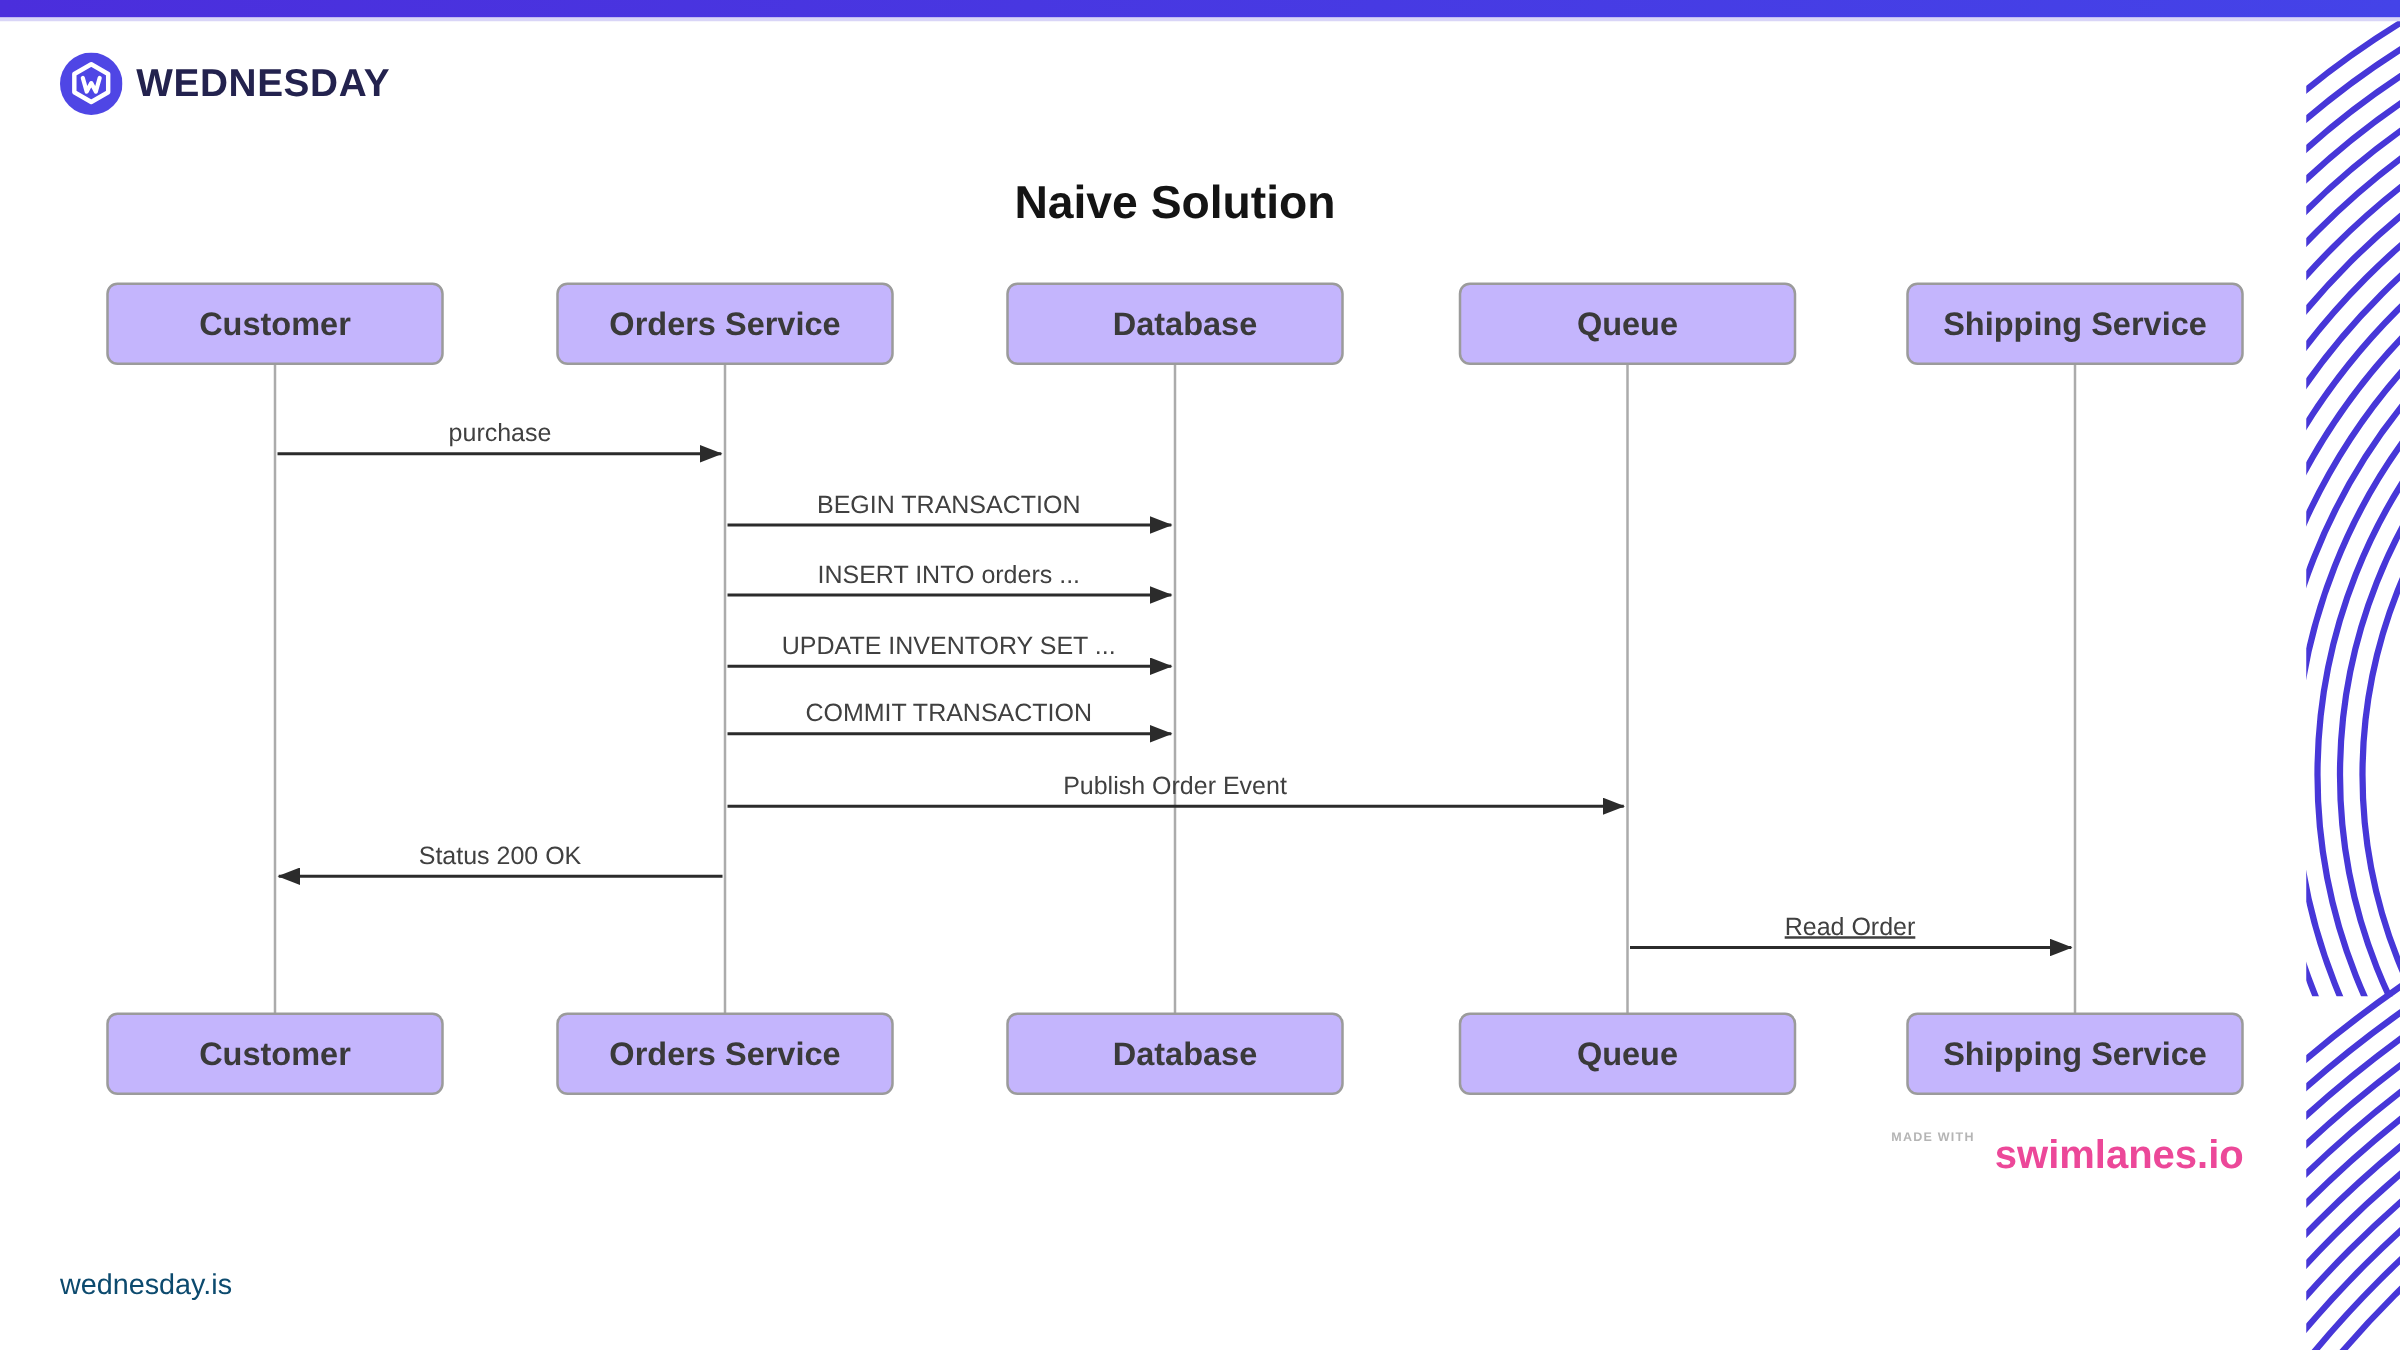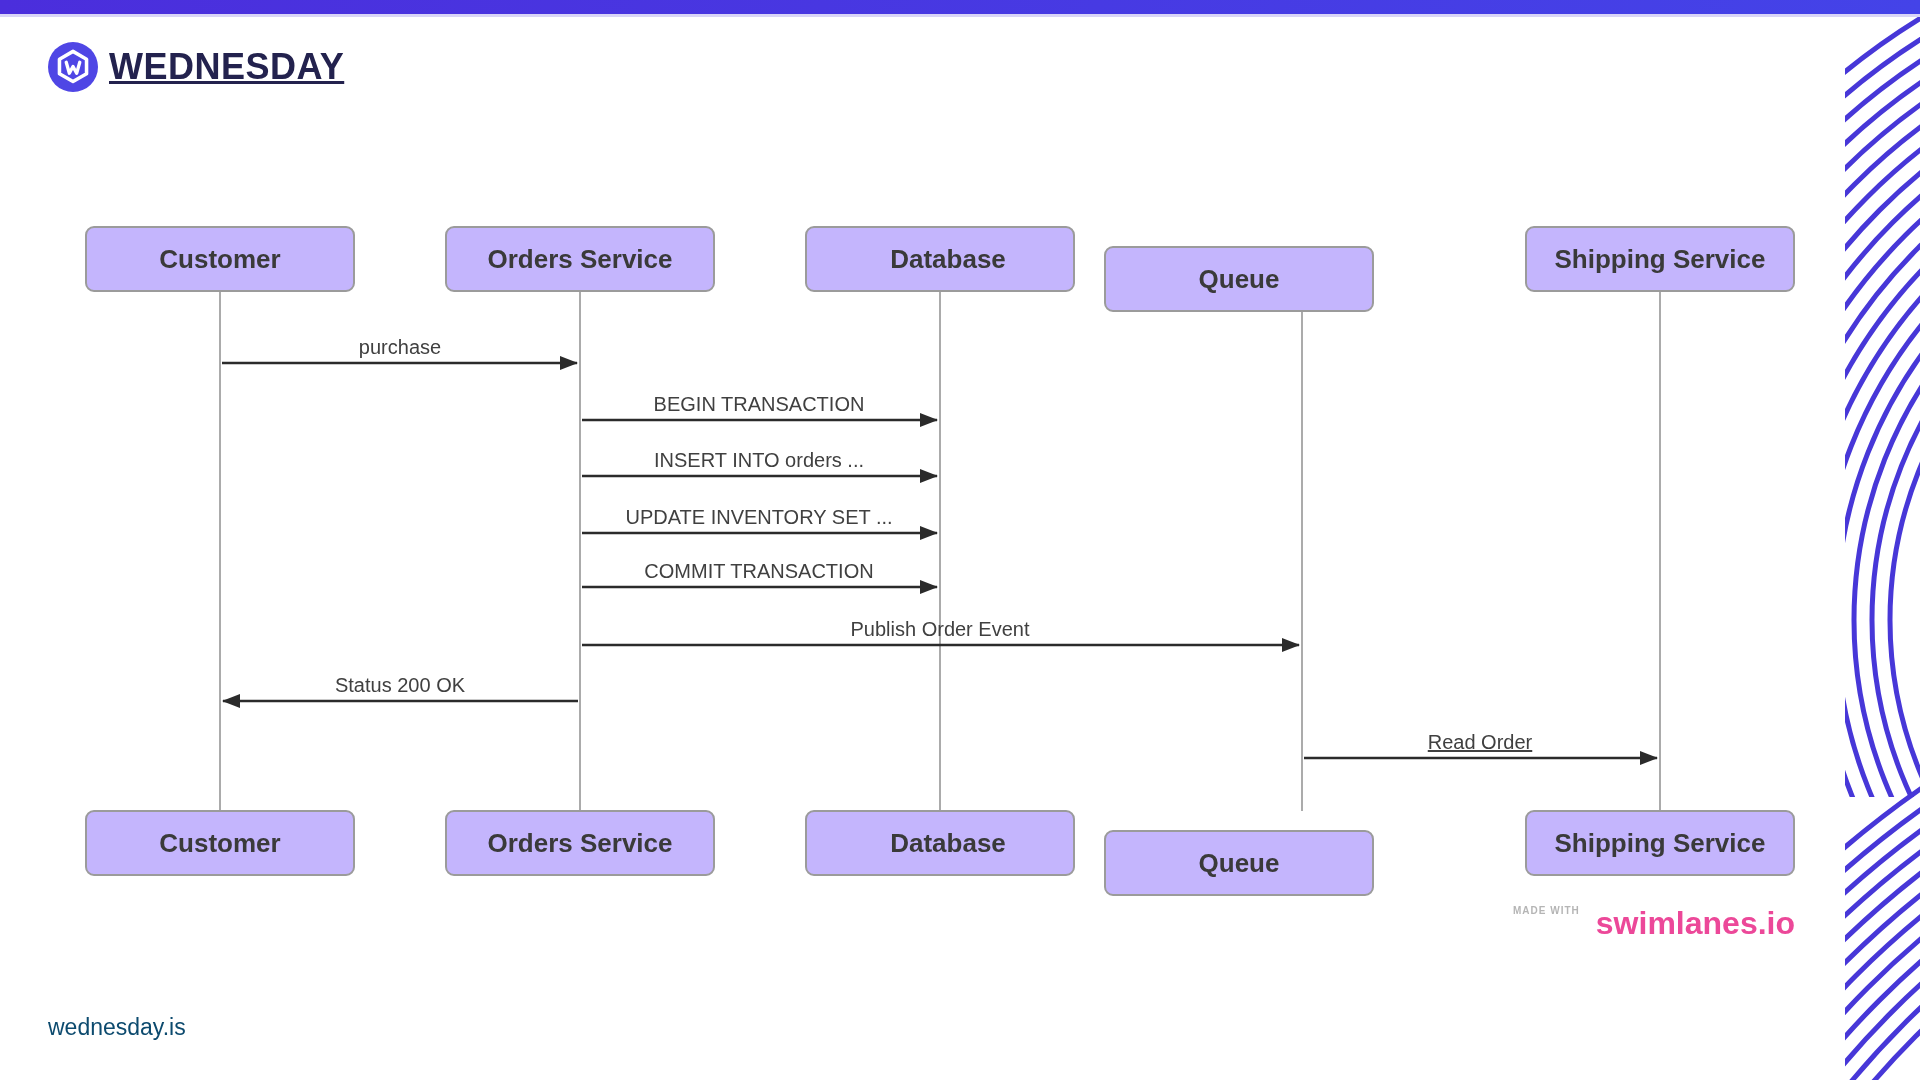--- a/index.html
+++ b/index.html
@@ -13,41 +13,41 @@
   .topbar{
     left:0;top:0;width:1920px;height:17px;
     background:linear-gradient(90deg,#4b2edc,#4443e8);
     border-bottom:3px solid #d9d5f7;
     box-sizing:border-box;
   }
 
   
   .logo{left:48px;top:42px;display:flex;align-items:center;gap:11px;}
   .logo-text{
-    font-size:36px;font-weight:800;color:#23224e;letter-spacing:.5px;text-decoration:underline;
+    font-size:31px;font-weight:800;color:#23224e;letter-spacing:.5px;
   }
 
   
   .title{
     left:0;top:141px;width:1880px;text-align:center;
     font-size:37px;font-weight:700;color:#141414;
   }
 
   
   .actor-box{
     width:270px;height:66px;background:#c4b5fd;
     border:2px solid #9b9b9b;border-radius:9px;
     display:flex;align-items:center;justify-content:center;
     font-size:26px;font-weight:700;color:#3a3a3a;
     box-sizing:border-box;z-index:2;
   }
   .row-top{top:226px;}
   .row-bottom{top:810px;}
   .col-0{left:85px;}  .col-1{left:445px;} .col-2{left:805px;padding-left:16px;}
-  .col-3{left:1104px;margin-top:20px;}.col-4{left:1525px;}
+  .col-3{left:1167px;}.col-4{left:1525px;}
 
   
   .msg-label{
     transform:translateX(-50%);
     font-size:20px;color:#404040;white-space:nowrap;z-index:2;
   }
 
   
   .wires{left:0;top:0;z-index:1;}
 
@@ -73,20 +73,21 @@
     <span style="display:flex;">
       <svg width="50" height="50" viewBox="0 0 48 48">
         <circle cx="24" cy="24" r="24" fill="#4f46e5"></circle>
         <path d="M24 9 L37 16.5 V30.5 L24 38 L11 30.5 V16.5 Z" fill="none" stroke="#ffffff" stroke-width="3.4" stroke-linejoin="round"></path>
         <path d="M17.5 19.5 L20.5 30 L24 23.5 L27.5 30 L30.5 19.5" fill="none" stroke="#ffffff" stroke-width="3.2" stroke-linecap="round" stroke-linejoin="round"></path>
       </svg>
     </span>
     <span class="logo-text">WEDNESDAY</span>
   </div>
 
+  <div class="abs title">Naive Solution</div>
 
   <svg class="abs wires" width="1920" height="1080" viewBox="0 0 1920 1080">
     <defs>
       <marker id="ah" markerWidth="20" markerHeight="14" refX="17" refY="7" orient="auto" markerUnits="userSpaceOnUse">
         <path d="M0,0 L18,7 L0,14 Z" fill="#2b2b2b"></path>
       </marker>
     </defs>
 
     <g stroke="#ababab" stroke-width="2">
       <line x1="220" y1="292" x2="220" y2="811"></line>

